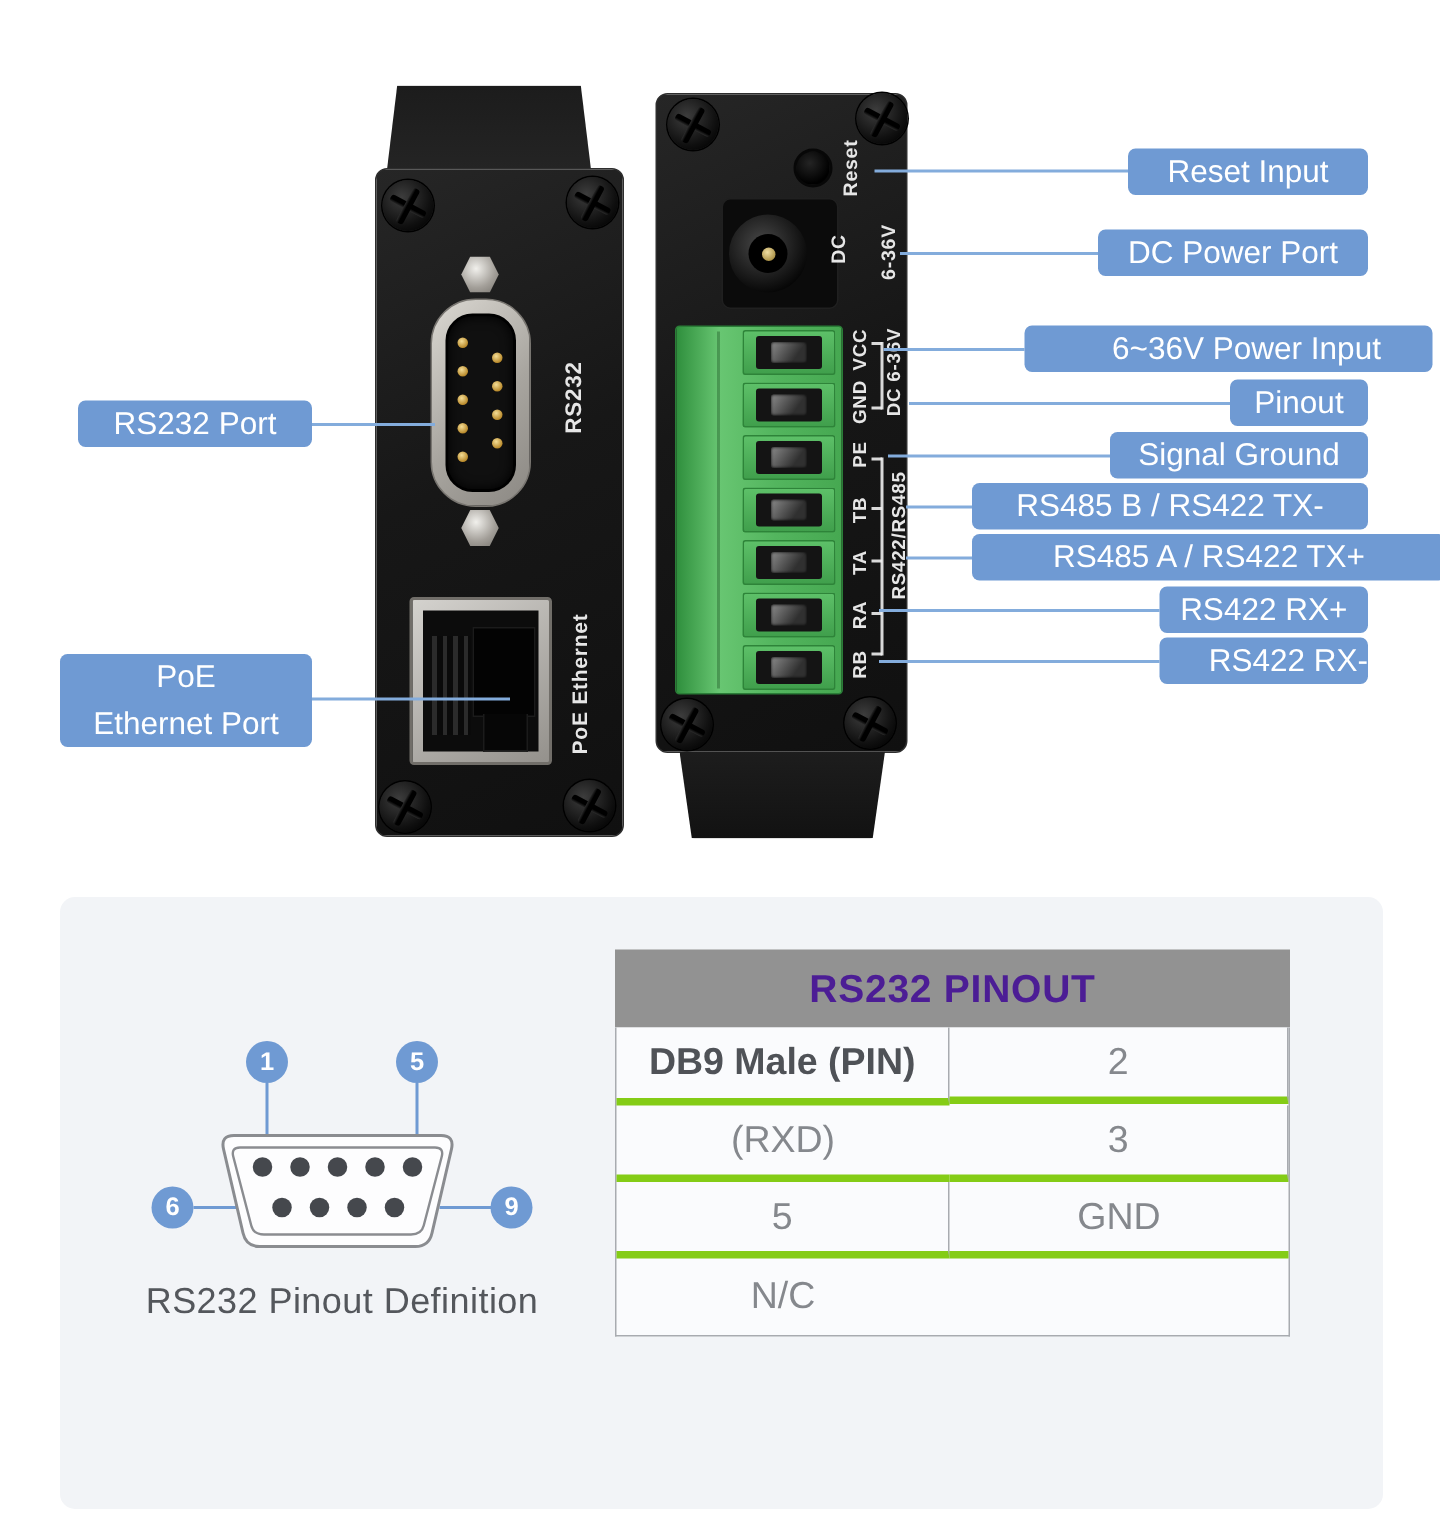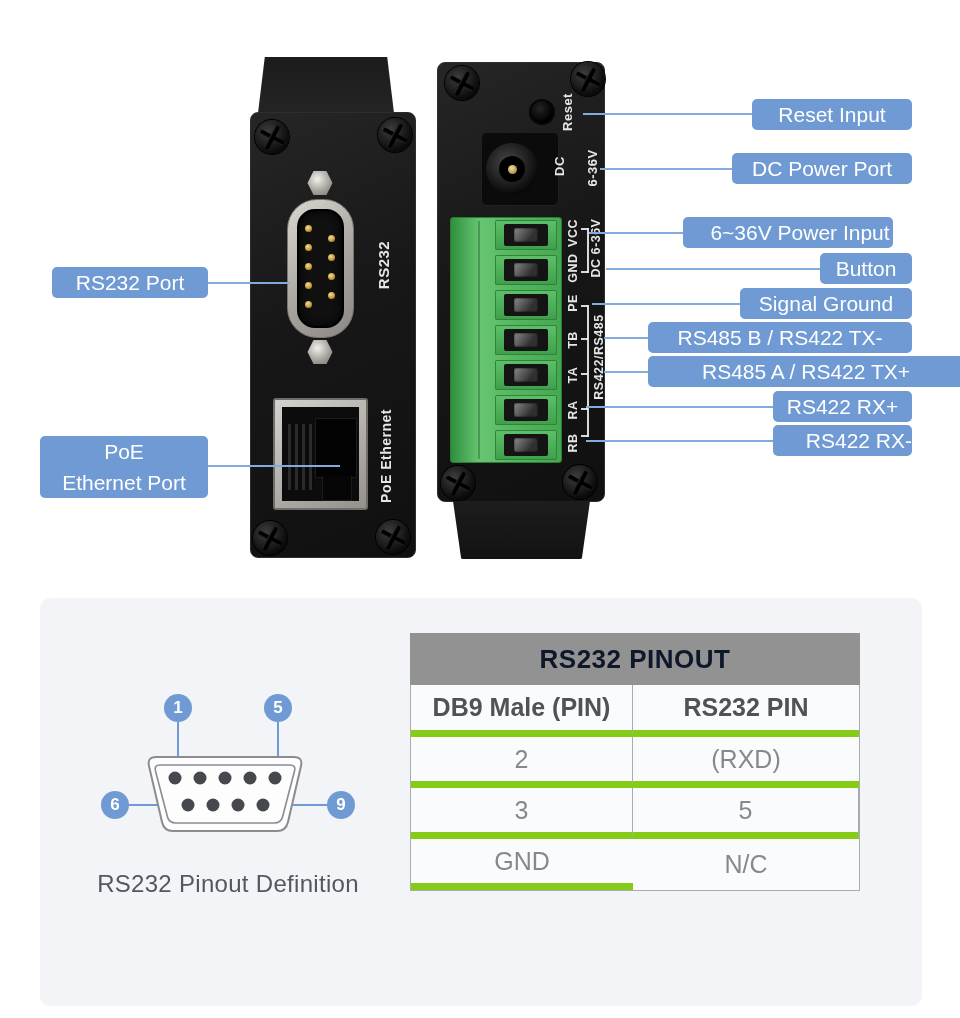--- a/index.html
+++ b/index.html
@@ -73,27 +73,27 @@
   .lead{position:absolute;height:2px;background:#83ACDC;}
   .co{position:absolute;background:#6F9AD3;color:#fff;border-radius:5px;font-size:21px;line-height:31px;
       text-align:center;box-sizing:border-box;white-space:nowrap;}
 
   
   .panel{position:absolute;left:40px;top:598px;width:882px;height:408px;background:#F2F4F7;border-radius:10px;}
   .pbadge{position:absolute;width:28px;height:28px;border-radius:50%;background:#6F9AD3;color:#fff;
           font-size:17px;font-weight:700;text-align:center;line-height:28px;}
   .bline{position:absolute;background:#6F9AD3;}
   .diagram-caption{position:absolute;left:75px;top:854px;width:306px;text-align:center;
-          font-size:24px;font-weight:500;color:#54575C;letter-spacing:.3px;margin-top:16px;}
+          font-size:24px;font-weight:500;color:#54575C;letter-spacing:.3px;}
 
   .pin-table{position:absolute;left:410px;top:633px;width:450px;}
-  .pt-title{height:52px;background:#929292;color:#0f172a;font-size:26px;font-weight:700;letter-spacing:.5px;
+  .pt-title{height:52px;background:#929292;color:#4c1d95;font-size:26px;font-weight:700;letter-spacing:.5px;
             display:flex;align-items:center;justify-content:center;}
   .pt-grid{display:grid;grid-template-columns:222px 1fr;border:1px solid #A8ABB0;border-top:none;background:#FAFBFD;}
-  .pt-cell{display:flex;align-items:center;justify-content:center;border-bottom:7px solid #84cc16;box-sizing:border-box;}
+  .pt-cell{display:flex;align-items:center;justify-content:center;border-bottom:5px solid #84cc16;box-sizing:border-box;}
   .pt-cell.c1{border-right:1px solid #A8ABB0;}
   .pt-cell.head{height:52px;color:#4F5257;font-size:25px;font-weight:600;}
   .pt-cell.data{height:51px;color:#85888D;font-size:25px;font-weight:400;}
   .pt-cell.last{border-bottom:none;}
 </style>
 </head>
 <body>
 
 <div class="stage">
 
@@ -185,22 +185,22 @@
   <div class="lead" style="left:184px;top:282px;width:106px;"></div>
   <div class="lead" style="left:208px;top:465px;width:132px;"></div>
 
   <div class="co" style="left:52px;top:267px;width:156px;height:31px;">RS232 Port</div>
   <div class="co" style="left:40px;top:436px;width:168px;height:62px;">
     <div>PoE</div>
     <div>Ethernet Port</div>
   </div>
   <div class="co" style="left:752px;top:99px;width:160px;height:31px;">Reset Input</div>
   <div class="co" style="left:732px;top:153px;width:180px;height:31px;">DC Power Port</div>
-  <div class="co" style="left:683px;top:217px;width:210px;height:31px;padding-left:24px;">6~36V Power Input</div>
-  <div class="co" style="left:820px;top:253px;width:92px;height:31px;">Button</div>
+  <div class="co" style="left:683px;top:217px;width:272px;height:31px;padding-left:24px;">6~36V Power Input</div>
+  <div class="co" style="left:820px;top:253px;width:92px;height:31px;">Pinout</div>
   <div class="co" style="left:740px;top:288px;width:172px;height:31px;">Signal Ground</div>
   <div class="co" style="left:648px;top:322px;width:264px;height:31px;">RS485 B / RS422 TX-</div>
   <div class="co" style="left:648px;top:356px;width:316px;height:31px;">RS485 A / RS422 TX+</div>
   <div class="co" style="left:773px;top:391px;width:139px;height:31px;">RS422 RX+</div>
   <div class="co" style="left:773px;top:425px;width:139px;height:31px;text-align:right;">RS422 RX-</div>
 
   <div class="panel"></div>
 
   <div class="bline" style="left:177px;top:722px;width:2px;height:40px;"></div>
   <div class="bline" style="left:277px;top:722px;width:2px;height:40px;"></div>
@@ -226,21 +226,20 @@
         <circle cx="123" cy="53" r="6.5"></circle>
     </g>
   </svg>
 
   <div class="diagram-caption">RS232 Pinout Definition</div>
 
   <div class="pin-table">
     <div class="pt-title">RS232 PINOUT</div>
     <div class="pt-grid">
       <div class="pt-cell head c1">DB9 Male (PIN)</div>
-      <div class="pt-cell head">RS232 PIN</div>
       <div class="pt-cell data c1">2</div>
       <div class="pt-cell data">(RXD)</div>
       <div class="pt-cell data c1">3</div>
       <div class="pt-cell data c1">5</div>
       <div class="pt-cell data">GND</div>
       <div class="pt-cell data last">N/C</div>
     </div>
   </div>
 
 </div>

